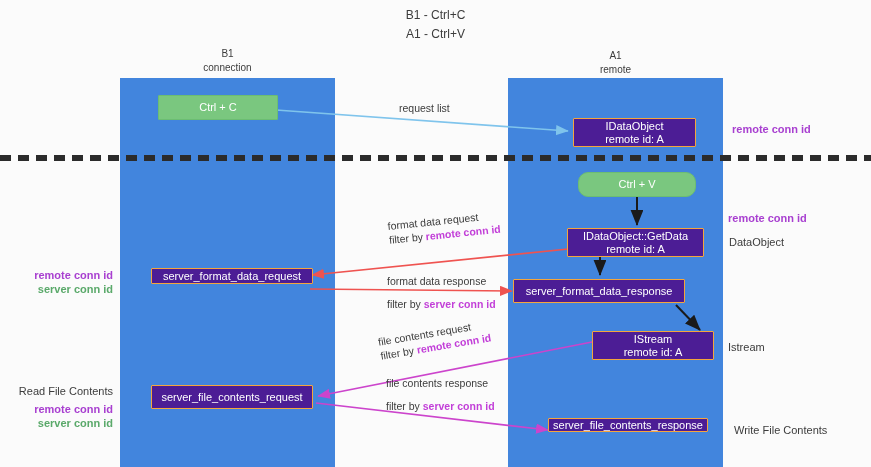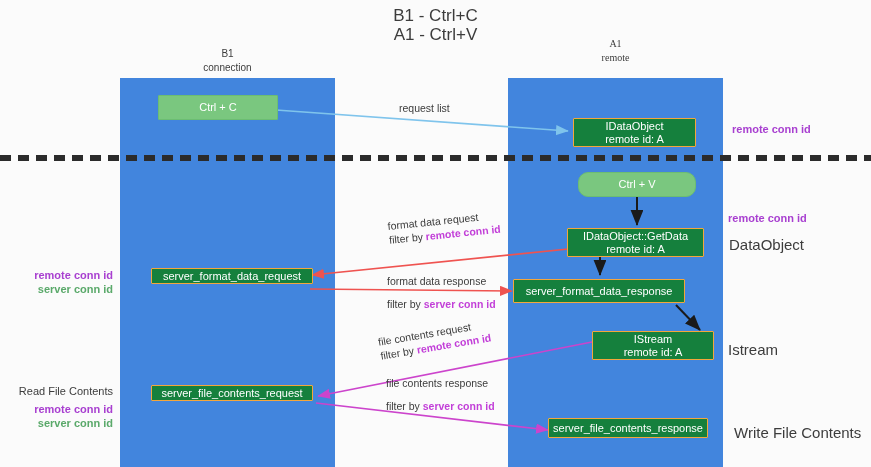--- a/index.html
+++ b/index.html
@@ -25,60 +25,60 @@
   .lane-a1 { left: 508px; top: 78px; width: 215px; height: 389px; }
 
   .col-head {
     position: absolute;
     text-align: center;
     color: #3c3c3c;
     font-size: 10px;
     line-height: 13.5px;
   }
   .col-head-b1 { left: 150px; top: 47px; width: 155px; }
-  .col-head-a1 { left: 538px; top: 37px; width: 155px; font-family: Liberation Serif, serif; }
+  .col-head-a1 { left: 538px; top: 49px; width: 155px; }
 
   #title {
     position: absolute;
     left: 0; top: 6px; width: 871px;
     text-align: center;
     color: #3c3c3c;
-    font-size: 17px;
+    font-size: 12px;
     line-height: 19px;
   }
 
   .node {
     position: absolute;
     box-sizing: border-box;
     display: flex;
     flex-direction: column;
     align-items: center;
     justify-content: center;
     text-align: center;
     color: #ffffff;
     font-size: 11px;
     line-height: 13px;
     border-radius: 1px;
   }
-  .node.orange { background: #15803d; border: 1px solid #f4a63c; }
+  .node.orange { background: #4c1d95; border: 1px solid #f4a63c; }
   .node.green  { background: #7ac77f; border: 1px solid #6cbd72; }
 
   .margin-label {
     position: absolute;
     font-size: 11px;
     line-height: 14px;
     color: #3c3c3c;
     white-space: nowrap;
   }
   .margin-label.right-al { text-align: right; }
   .purple { color: #a83fd0; font-weight: bold; }
   .green-t { color: #5aa96a; font-weight: bold; }
   .plain-right {
     position: absolute;
-    font-size: 15px;
+    font-size: 11px;
     color: #3c3c3c;
     white-space: nowrap;
   }
 
   .edge-label {
     position: absolute;
     font-size: 10.5px;
     line-height: 14px;
     color: #3c3c3c;
     white-space: nowrap;
@@ -173,25 +173,25 @@
 
   <div class="node orange" style="left:513px; top:279px; width:172px; height:24px;">
     <span>server_format_data_response</span>
   </div>
 
   <div class="node orange" style="left:592px; top:331px; width:122px; height:29px;">
     <span>IStream</span>
     <span>remote id: A</span>
   </div>
 
-  <div class="node orange" style="left:151px; top:385px; width:162px; height:16px;">
+  <div class="node orange" style="left:151px; top:385px; width:162px; height:24px;">
     <span>server_file_contents_request</span>
   </div>
 
-  <div class="node orange" style="left:548px; top:418px; width:160px; height:20px;">
+  <div class="node orange" style="left:548px; top:418px; width:160px; height:14px;">
     <span>server_file_contents_response</span>
   </div>
 
   <div class="edge-label" style="left:399px; top:101px;">
     <span>request list</span>
   </div>
 
   <div class="edge-label" style="left:387px; top:219px; transform:rotate(-5.8deg); transform-origin: left top;">
     <div>format data request</div>
     <div>

